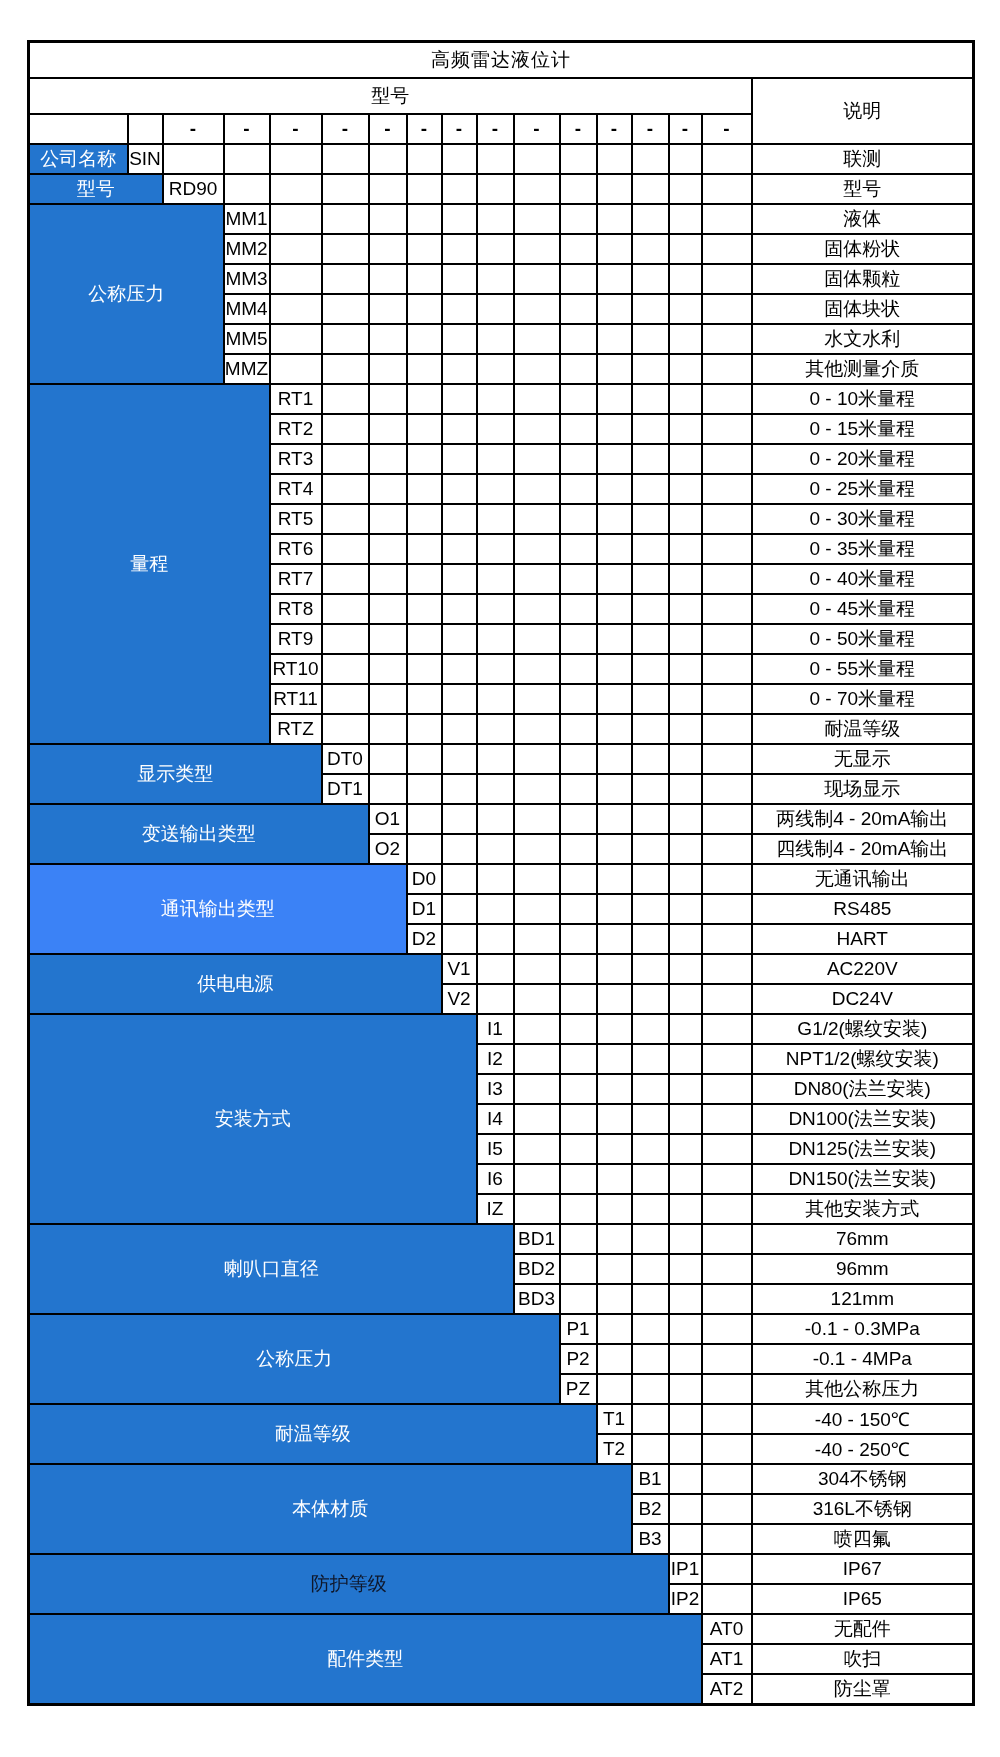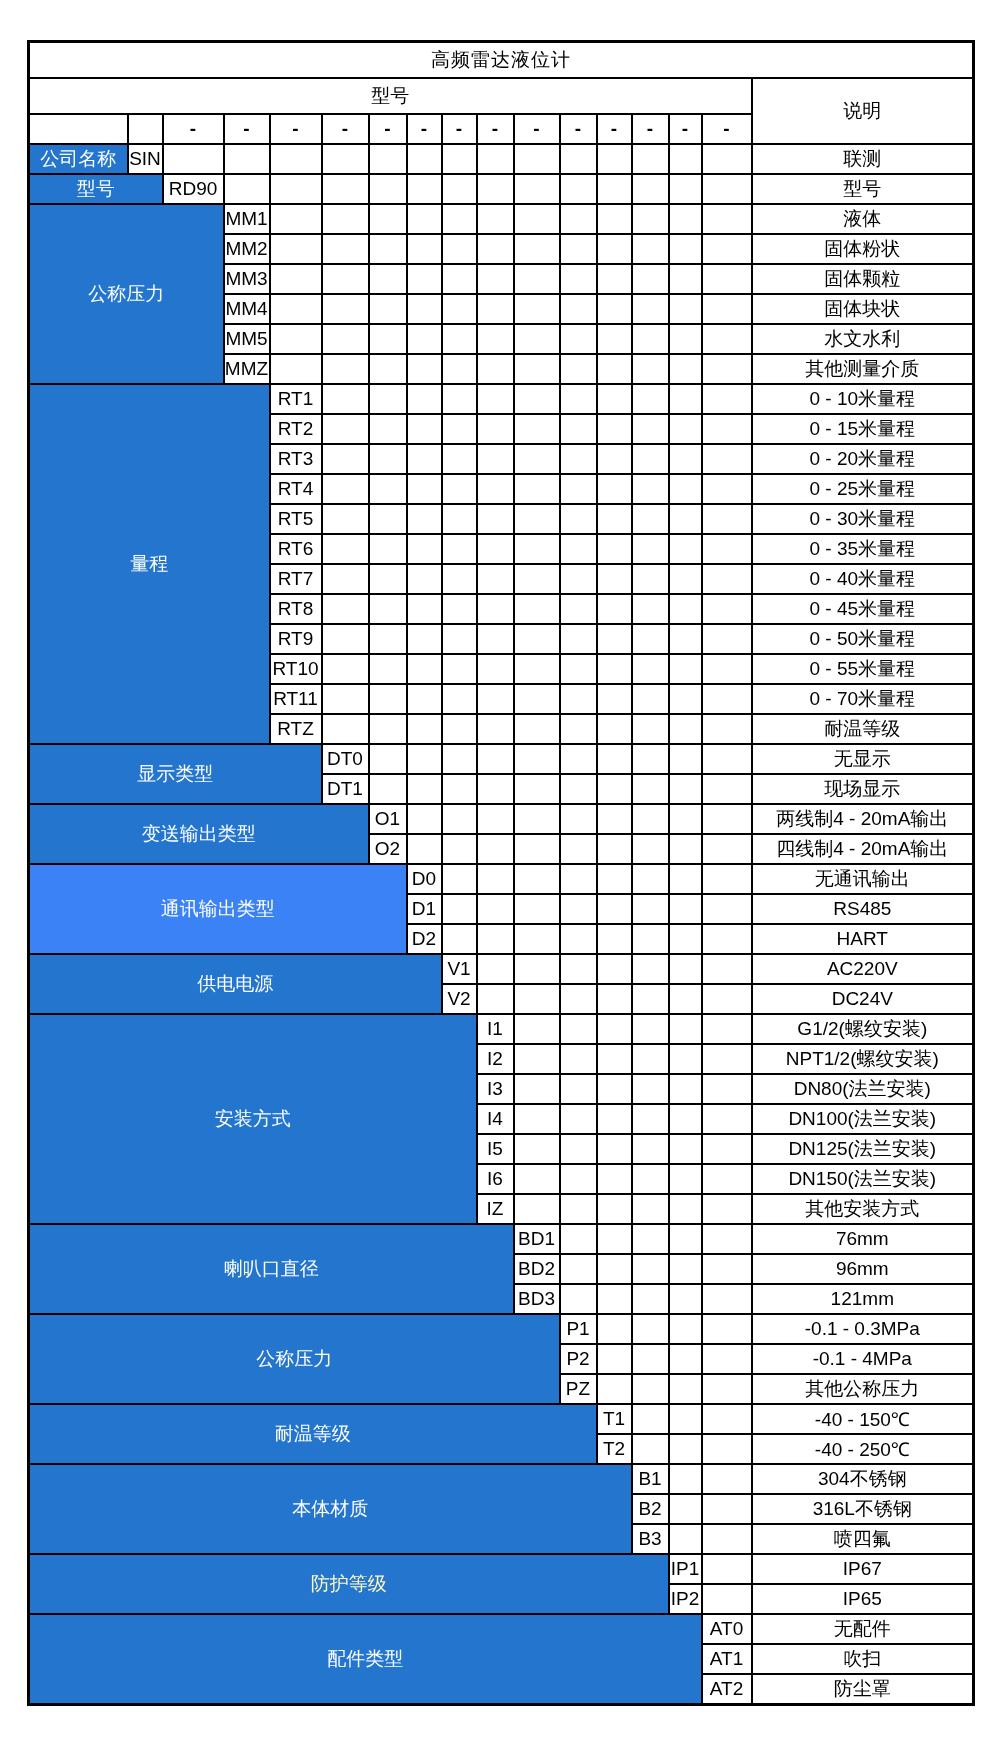--- a/index.html
+++ b/index.html
@@ -694,21 +694,21 @@
           <td class="empty-cell"></td>
           <td class="desc-cell">316L不锈钢</td>
         </tr>
         <tr>
           <td class="code-cell">B3</td>
           <td class="empty-cell"></td>
           <td class="empty-cell"></td>
           <td class="desc-cell">喷四氟</td>
         </tr>
         <tr>
-          <td class="label-cell" colspan="14" rowspan="2" style="background: rgb(35, 117, 206); color: #fef9c3;">防护等级</td>
+          <td class="label-cell" colspan="14" rowspan="2" style="background: rgb(35, 117, 206); color: #0f172a;">防护等级</td>
           <td class="code-cell">IP1</td>
           <td class="empty-cell"></td>
           <td class="desc-cell">IP67</td>
         </tr>
         <tr>
           <td class="code-cell">IP2</td>
           <td class="empty-cell"></td>
           <td class="desc-cell">IP65</td>
         </tr>
         <tr>

